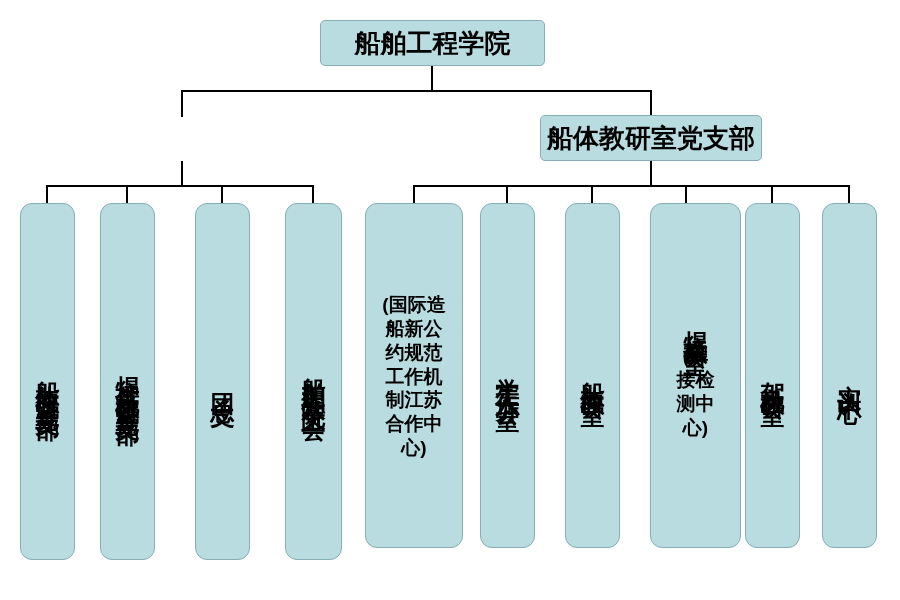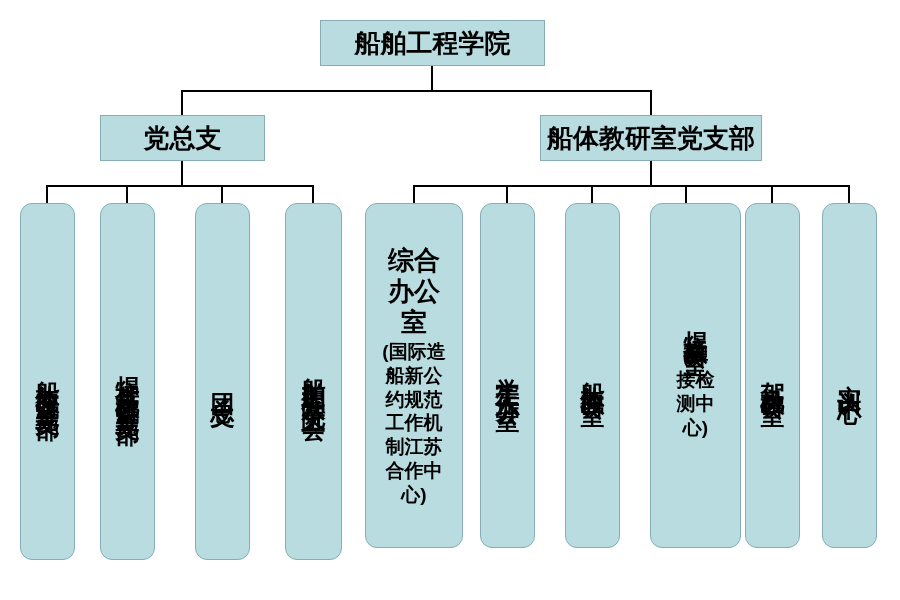--- a/index.html
+++ b/index.html
@@ -16,21 +16,21 @@
     position: absolute;
     background: #b9dce0;
     border: 1px solid #86aeb4;
     border-radius: 12px;
     box-sizing: border-box;
     display: flex;
     align-items: center;
     justify-content: center;
     color: #000000;
   }
-  .box.header { border-radius: 0; }
+  .box.header { border-radius: 5px; }
   .hlabel {
     font-weight: bold;
     font-size: 26px;
     color: #000000;
     white-space: nowrap;
   }
   .vtext {
     writing-mode: vertical-rl;
     text-orientation: upright;
     font-weight: bold;
@@ -84,42 +84,38 @@
   <div class="line" style="left:506px; top:185px; width:2px;   height:20px"></div>
   <div class="line" style="left:591px; top:185px; width:2px;   height:20px"></div>
   <div class="line" style="left:685px; top:185px; width:2px;   height:20px"></div>
   <div class="line" style="left:771px; top:185px; width:2px;   height:20px"></div>
   <div class="line" style="left:848px; top:185px; width:2px;   height:20px"></div>
 
   <div class="box header" style="left:320px; top:20px; width:225px; height:46px">
     <span class="hlabel">船舶工程学院</span>
   </div>
 
-  <div class="box header" style="left:100px; top:115px; width:165px; height:46px">
-    <span class="hlabel">党总支</span>
-  </div>
   <div class="box header" style="left:540px; top:115px; width:222px; height:46px">
     <span class="hlabel">船体教研室党支部</span>
   </div>
 
   <div class="box" style="left:20px; top:203px; width:55px; height:357px">
     <span class="vtext">船体教研室党支部</span>
   </div>
   <div class="box" style="left:100px; top:203px; width:55px; height:357px">
     <span class="vtext">焊接驾机教研室党支部</span>
   </div>
   <div class="box" style="left:195px; top:203px; width:55px; height:357px">
     <span class="vtext">团总支</span>
   </div>
   <div class="box" style="left:285px; top:203px; width:57px; height:357px">
     <span class="vtext">船舶工程学院分工会</span>
   </div>
 
   <div class="box stackbox" style="left:365px; top:203px; width:98px; height:345px">
-    <span class="wrap-main">综合办公室</span>
     <span class="wrap-note">(国际造船新公约规范工作机制江苏合作中心)</span>
   </div>
   <div class="box" style="left:480px; top:203px; width:55px; height:345px">
     <span class="vtext">学生工作办公室</span>
   </div>
   <div class="box" style="left:565px; top:203px; width:55px; height:345px">
     <span class="vtext">船体教研室</span>
   </div>
   <div class="box stackbox" style="left:650px; top:203px; width:91px; height:345px">
     <span class="vtext">焊接教研室</span>

